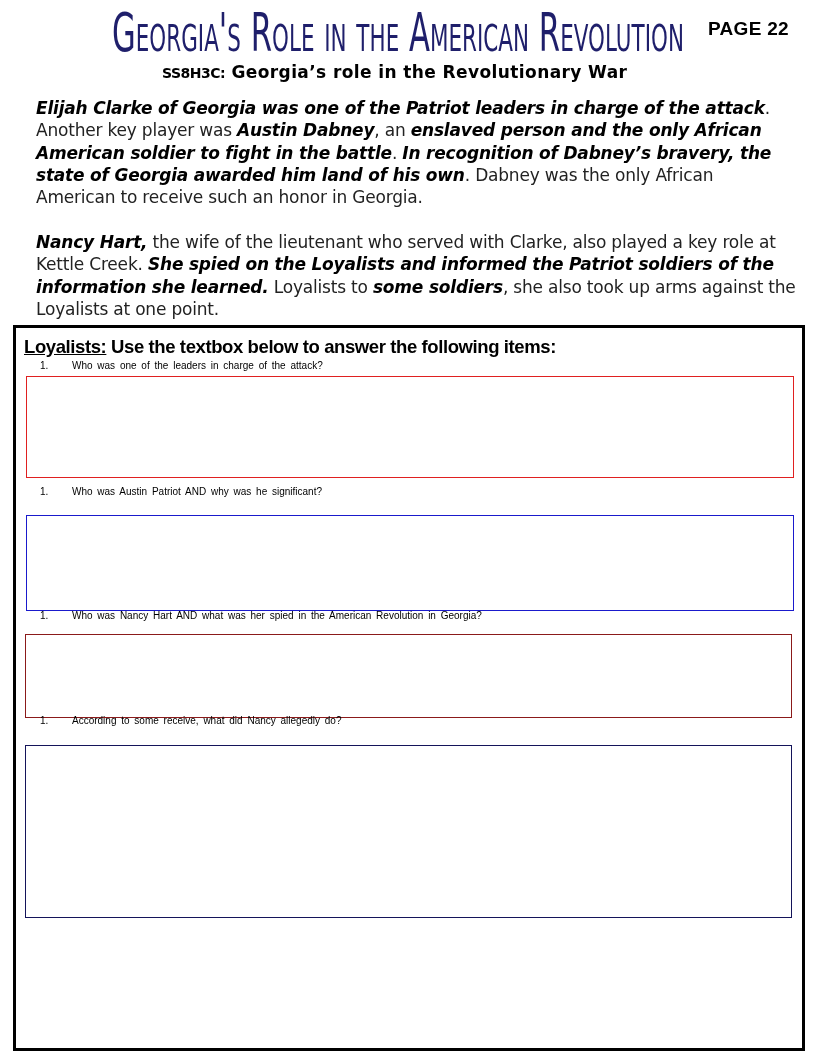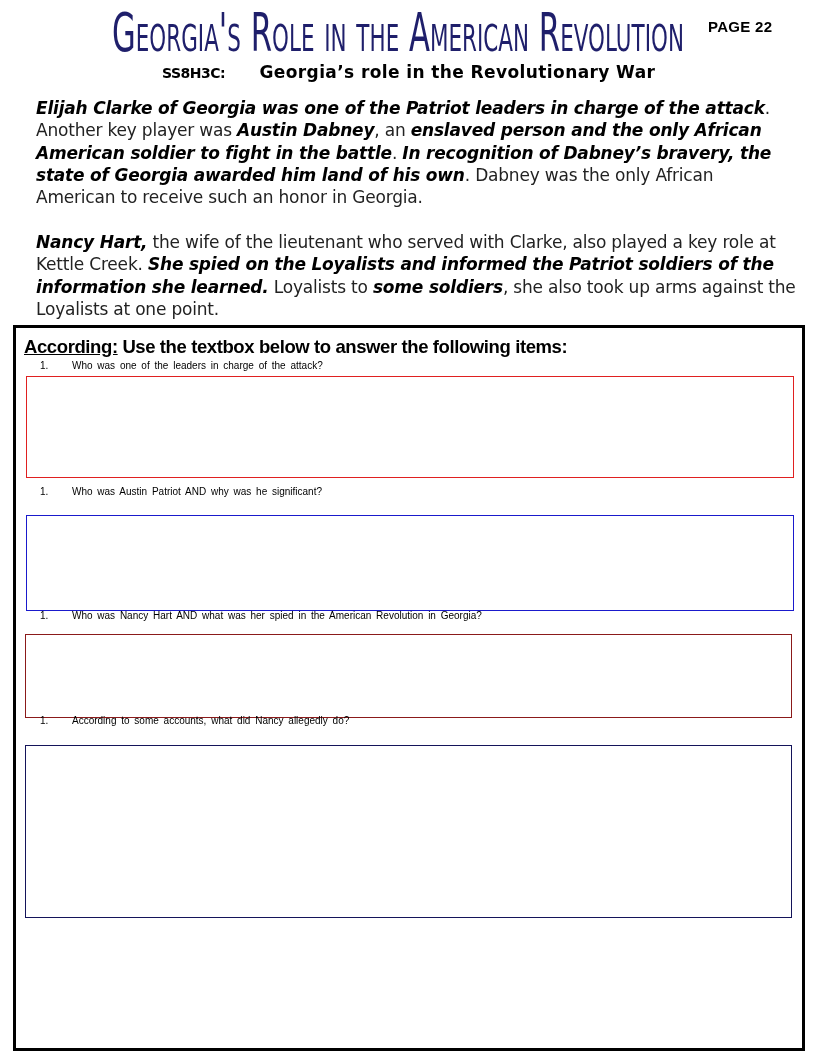--- a/index.html
+++ b/index.html
@@ -2,24 +2,24 @@
 <html><head>
 <meta charset="utf-8">
 <style>
   html, body { margin:0; padding:0; background:#ffffff; }
   body { width:816px; height:1056px; position:relative; overflow:hidden; font-family:"Liberation Sans", sans-serif; color:#000; }
   .title-wrap { position:absolute; left:112px; top:0; width:576px; height:66px; overflow:hidden; }
   .title-inner {
     display:inline-block; font-family:"DejaVu Sans", sans-serif; font-size:50px; line-height:66px;
     color:#1f1f6b; white-space:nowrap; transform-origin:left center; font-variant:small-caps;
   }
-  .page-num { position:absolute; left:708px; top:18px; font-size:15px; font-weight:bold; letter-spacing:0.3px; }
+  .page-num { position:absolute; left:708px; top:18px; font-size:19px; font-weight:bold; letter-spacing:0.3px; }
   .subtitle { position:absolute; left:162px; top:62px; font-size:18px; white-space:nowrap; }
   .subtitle .code { font-weight:900; font-family:"DejaVu Sans", sans-serif; font-size:14px; letter-spacing:-0.5px; }
-  .subtitle .rest { font-weight:bold; font-family:"DejaVu Sans", sans-serif; font-size:17px; letter-spacing:0.4px;margin-left:28px; }
+  .subtitle .rest { font-weight:bold; font-family:"DejaVu Sans", sans-serif; font-size:17px; letter-spacing:0.4px; }
   .para { position:absolute; left:36px; width:760px; font-family:"DejaVu Sans", sans-serif; font-size:17px; line-height:22.3px; letter-spacing:-0.2px; }
   .para b { font-weight:bold;font-style:italic; }
   .para .lt { font-weight:normal; color:#222; }
   .p1 { top:97px; }
   .p2 { top:231px; }
   .answer-frame { position:absolute; left:13px; top:325px; width:786px; height:720px; border:3px solid #000; box-sizing:content-box; }
   .directions { position:absolute; left:24px; top:336px; font-size:18.5px; font-weight:bold; white-space:nowrap; letter-spacing:-0.4px; }
   .directions .label { text-decoration:underline; }
   .q { position:absolute; left:40px; font-size:10px; white-space:nowrap; word-spacing:2px; }
   .q .num { display:inline-block; width:32px; }
@@ -41,34 +41,34 @@
   <b>Elijah Clarke of Georgia was one of the Patriot leaders in charge of the attack</b><span class="lt">.  </span><span class="lt">Another key player was </span><b>Austin Dabney</b><span class="lt">, an </span><b>enslaved person and the only African American soldier to fight in the battle</b><span class="lt">.  </span><b>In recognition of Dabney’s bravery, the state of Georgia awarded him land of his own</b><span class="lt">.  </span><span class="lt">Dabney was the only African American to receive such an honor in Georgia.</span>
 </div>
 
 <div class="para p2">
   <b>Nancy Hart,</b><span class="lt"> the wife of the lieutenant who served with Clarke, also played a key role at Kettle Creek.  </span><b>She spied on the Loyalists and informed the Patriot soldiers of the information she learned.</b><span class="lt">  Loyalists to </span><b>some soldiers</b><span class="lt">, she also took up arms against the Loyalists at one point.</span>
 </div>
 
 <div class="answer-frame"></div>
 
 <div class="directions">
-  <span class="label">According:</span><span> Use the textbox below to answer the following items:</span>
+  <span class="label">Loyalists:</span><span> Use the textbox below to answer the following items:</span>
 </div>
 
 <div class="q" style="top:360px;">
   <span class="num">1.</span><span>Who was one of the leaders  in charge of the attack?</span>
 </div>
 <textarea class="box" style="left: 26px; top: 376px; width: 768px; height: 102px; border: 1px solid rgb(224, 32, 32);"></textarea>
 
 <div class="q" style="top:486px;">
   <span class="num">1.</span><span>Who was Austin Patriot AND why was he significant?</span>
 </div>
 <textarea class="box" style="left: 26px; top: 515px; width: 768px; height: 96px; border: 1px solid rgb(26, 26, 204);"></textarea>
 
 <div class="q" style="top:610px;">
   <span class="num">1.</span><span>Who was Nancy Hart AND what was her spied in the American Revolution  in Georgia?</span>
 </div>
 <textarea class="box" style="left: 25px; top: 634px; width: 767px; height: 84px; border: 1px solid rgb(139, 26, 26);"></textarea>
 
 <div class="q" style="top:715px;">
-  <span class="num">1.</span><span>According to some  accounts,  what did Nancy allegedly  do?</span>
+  <span class="num">1.</span><span>According to some  receive,  what did Nancy allegedly  do?</span>
 </div>
 <textarea class="box" style="left: 25px; top: 745px; width: 767px; height: 173px; border: 1px solid rgb(20, 20, 90);"></textarea>
 
 </body></html>

